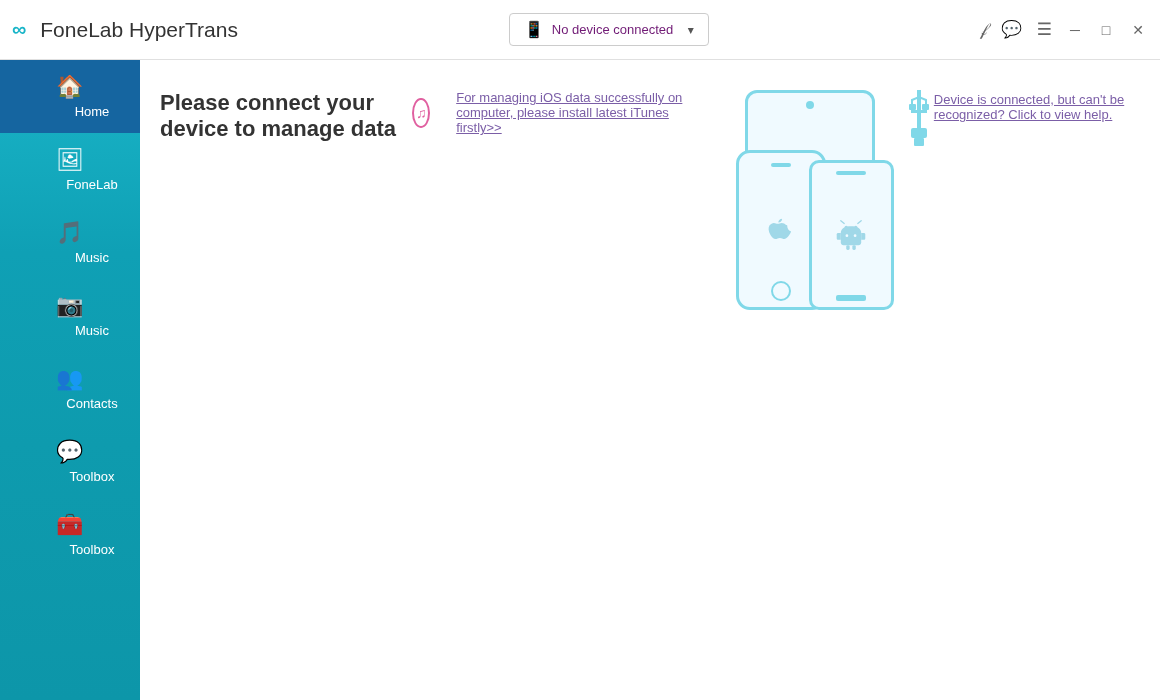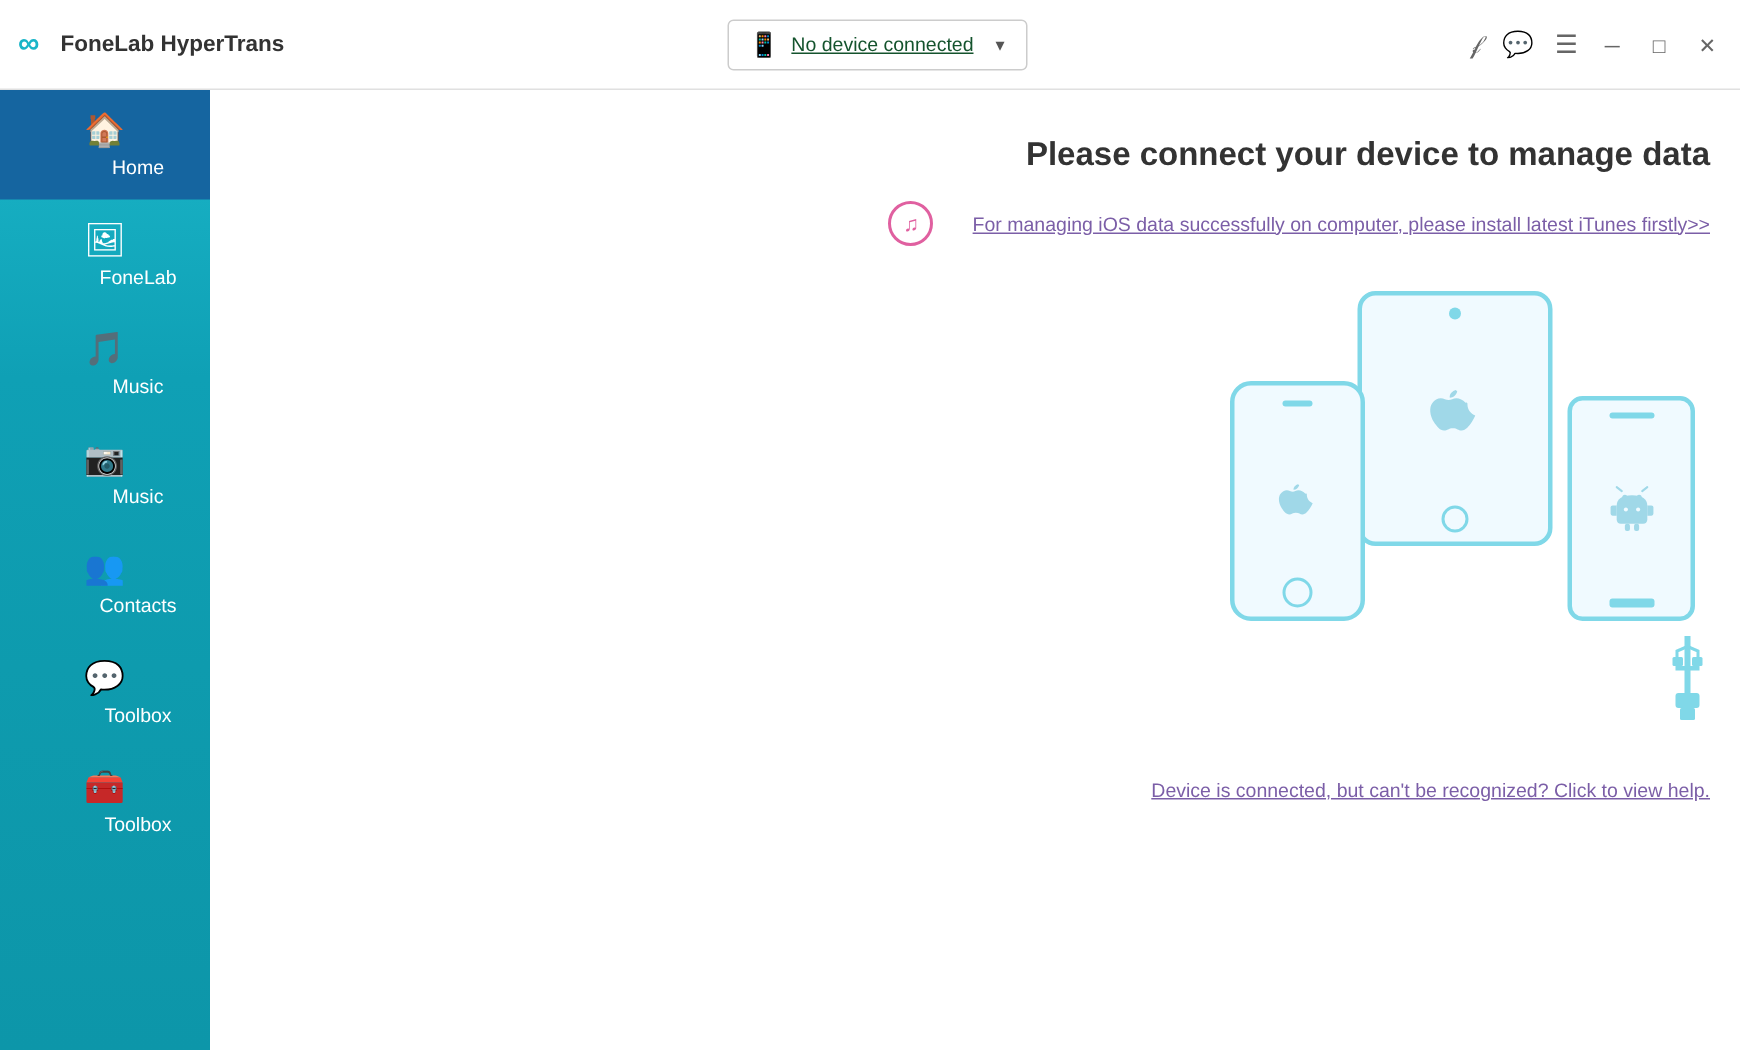--- a/index.html
+++ b/index.html
@@ -23,22 +23,22 @@
       padding: 0 12px;
       border-bottom: 1px solid #e0e0e0;
       flex-shrink: 0;
     }
     .titlebar-left {
       display: flex;
       align-items: center;
       gap: 8px;
     }
     .app-title {
-      font-size: 15px;
-      font-weight: 700;
+      font-size: 21px;
+      font-weight: 400;
       color: #333;
     }
     .titlebar-center {
       display: flex;
       align-items: center;
     }
     .device-selector {
       display: flex;
       align-items: center;
       gap: 8px;
@@ -54,22 +54,21 @@
       display: flex;
       align-items: center;
       gap: 8px;
     }
     .device-icon {
       font-size: 16px;
       color: #555;
     }
     .device-text {
       font-size: 13px;
-      color: #14532d;
-      text-decoration: underline;
+      color: #701a75;
     }
     .chevron-icon {
       font-size: 12px;
       color: #555;
     }
     .titlebar-right {
       display: flex;
       align-items: center;
       gap: 14px;
     }
@@ -124,24 +123,24 @@
       font-size: 13px;
       color: #fff;
       padding-left: 44px;
     }
 
     
     .content {
       flex: 1;
       background: #fff;
       display: flex;
-      flex-direction: column;
-      align-items: flex-end;
+      flex-direction: row;
+      align-items: flex-start;
       justify-content: flex-start;
-      padding: 30px 20px 36px;
+      padding: 30px 20px 11px;
       position: relative;
       overflow: hidden;
     }
 
     .main-title {
       font-size: 22px;
       font-weight: 600;
       color: #333;
       margin-bottom: 18px;
     }
@@ -296,21 +295,21 @@
       flex-direction: column;
       align-items: center;
       margin-bottom: 20px;
     }
 
     .help-link {
       color: #7b5ea7;
       text-decoration: underline;
       font-size: 13px;
       cursor: pointer;
-      margin-top: 15px;
+      margin-top: 2px;
     }
     .content > * { z-index: 1; }
 
     
     .logo-infinity {
       display: inline-block;
       font-size: 20px;
       color: #1ab5c8;
       margin-right: 6px;
       font-weight: bold;

